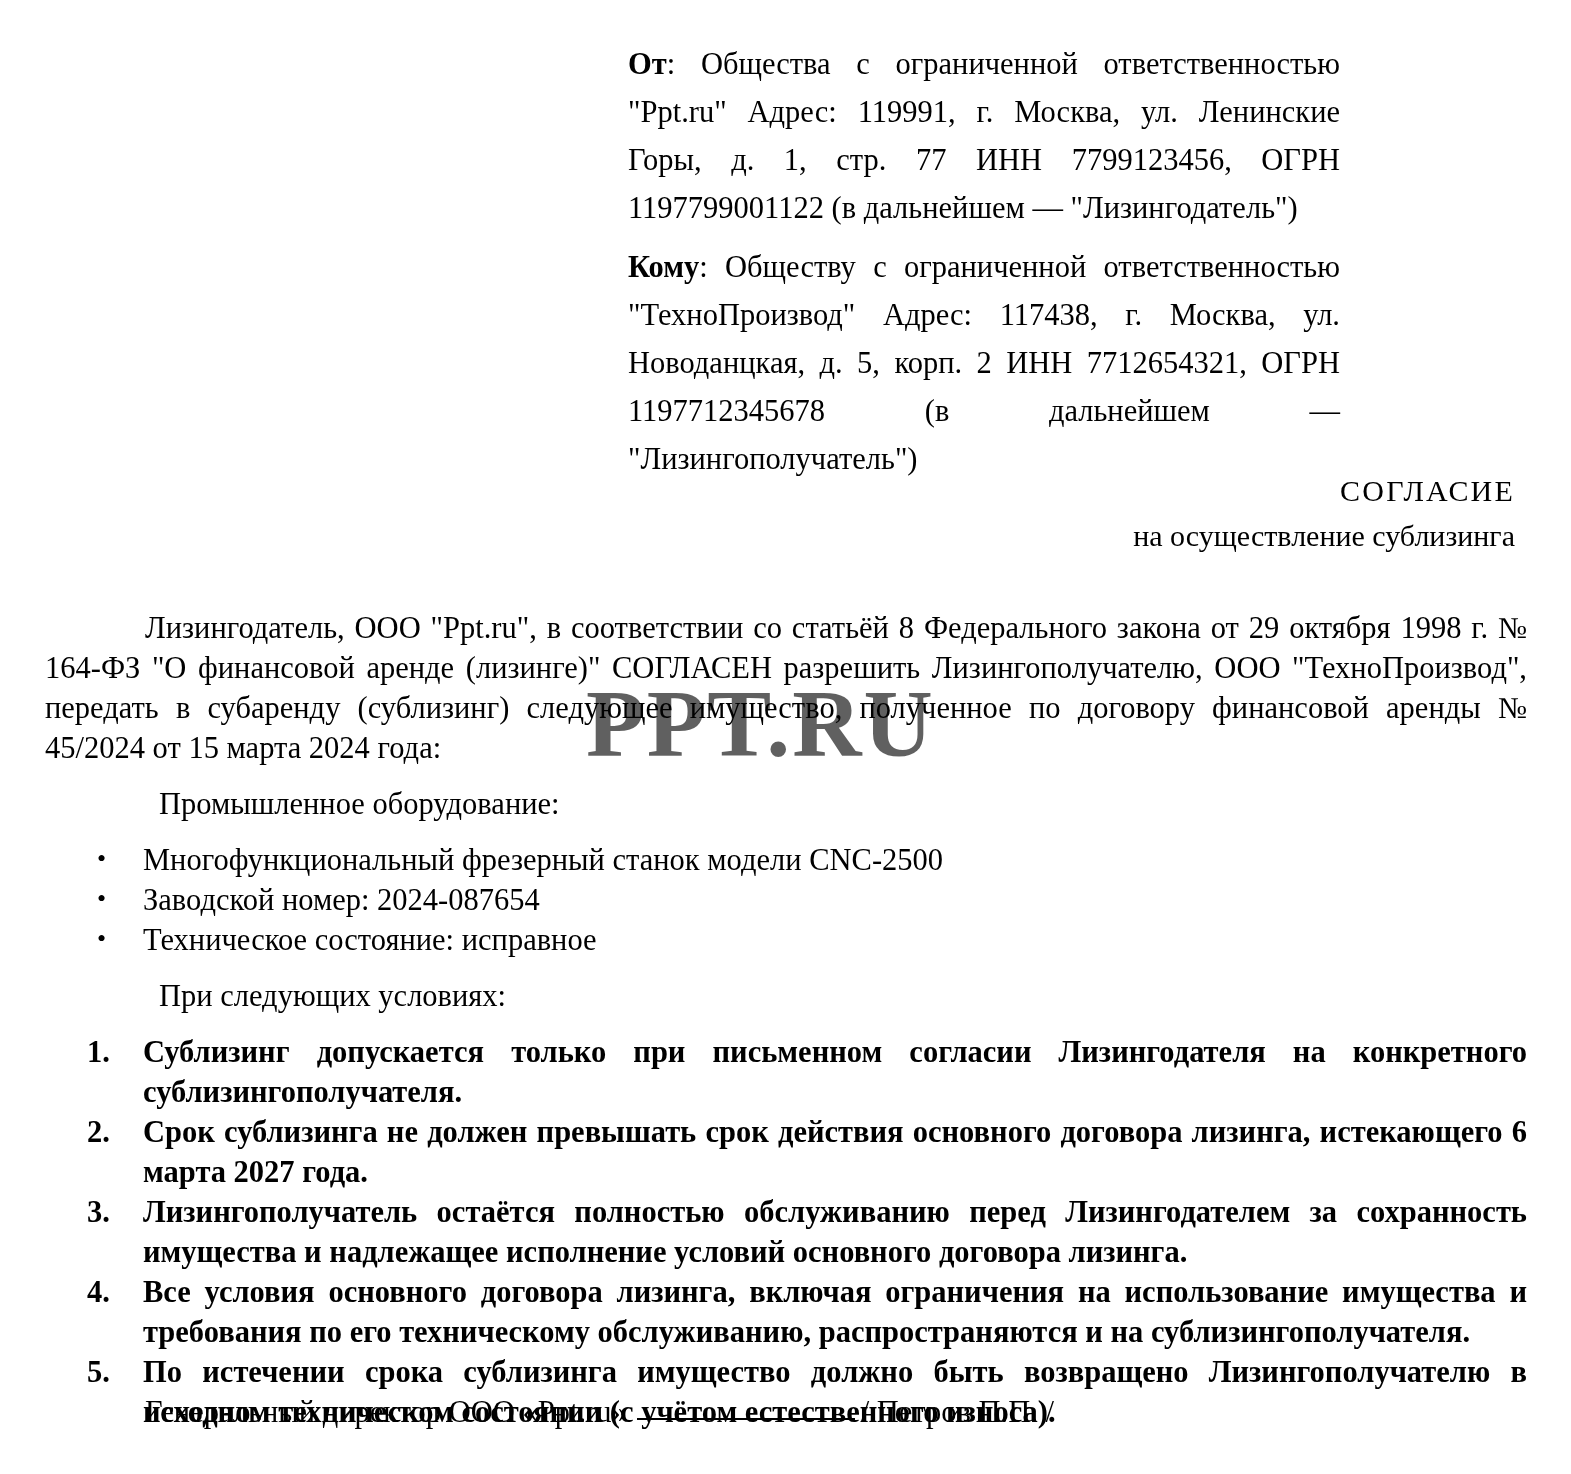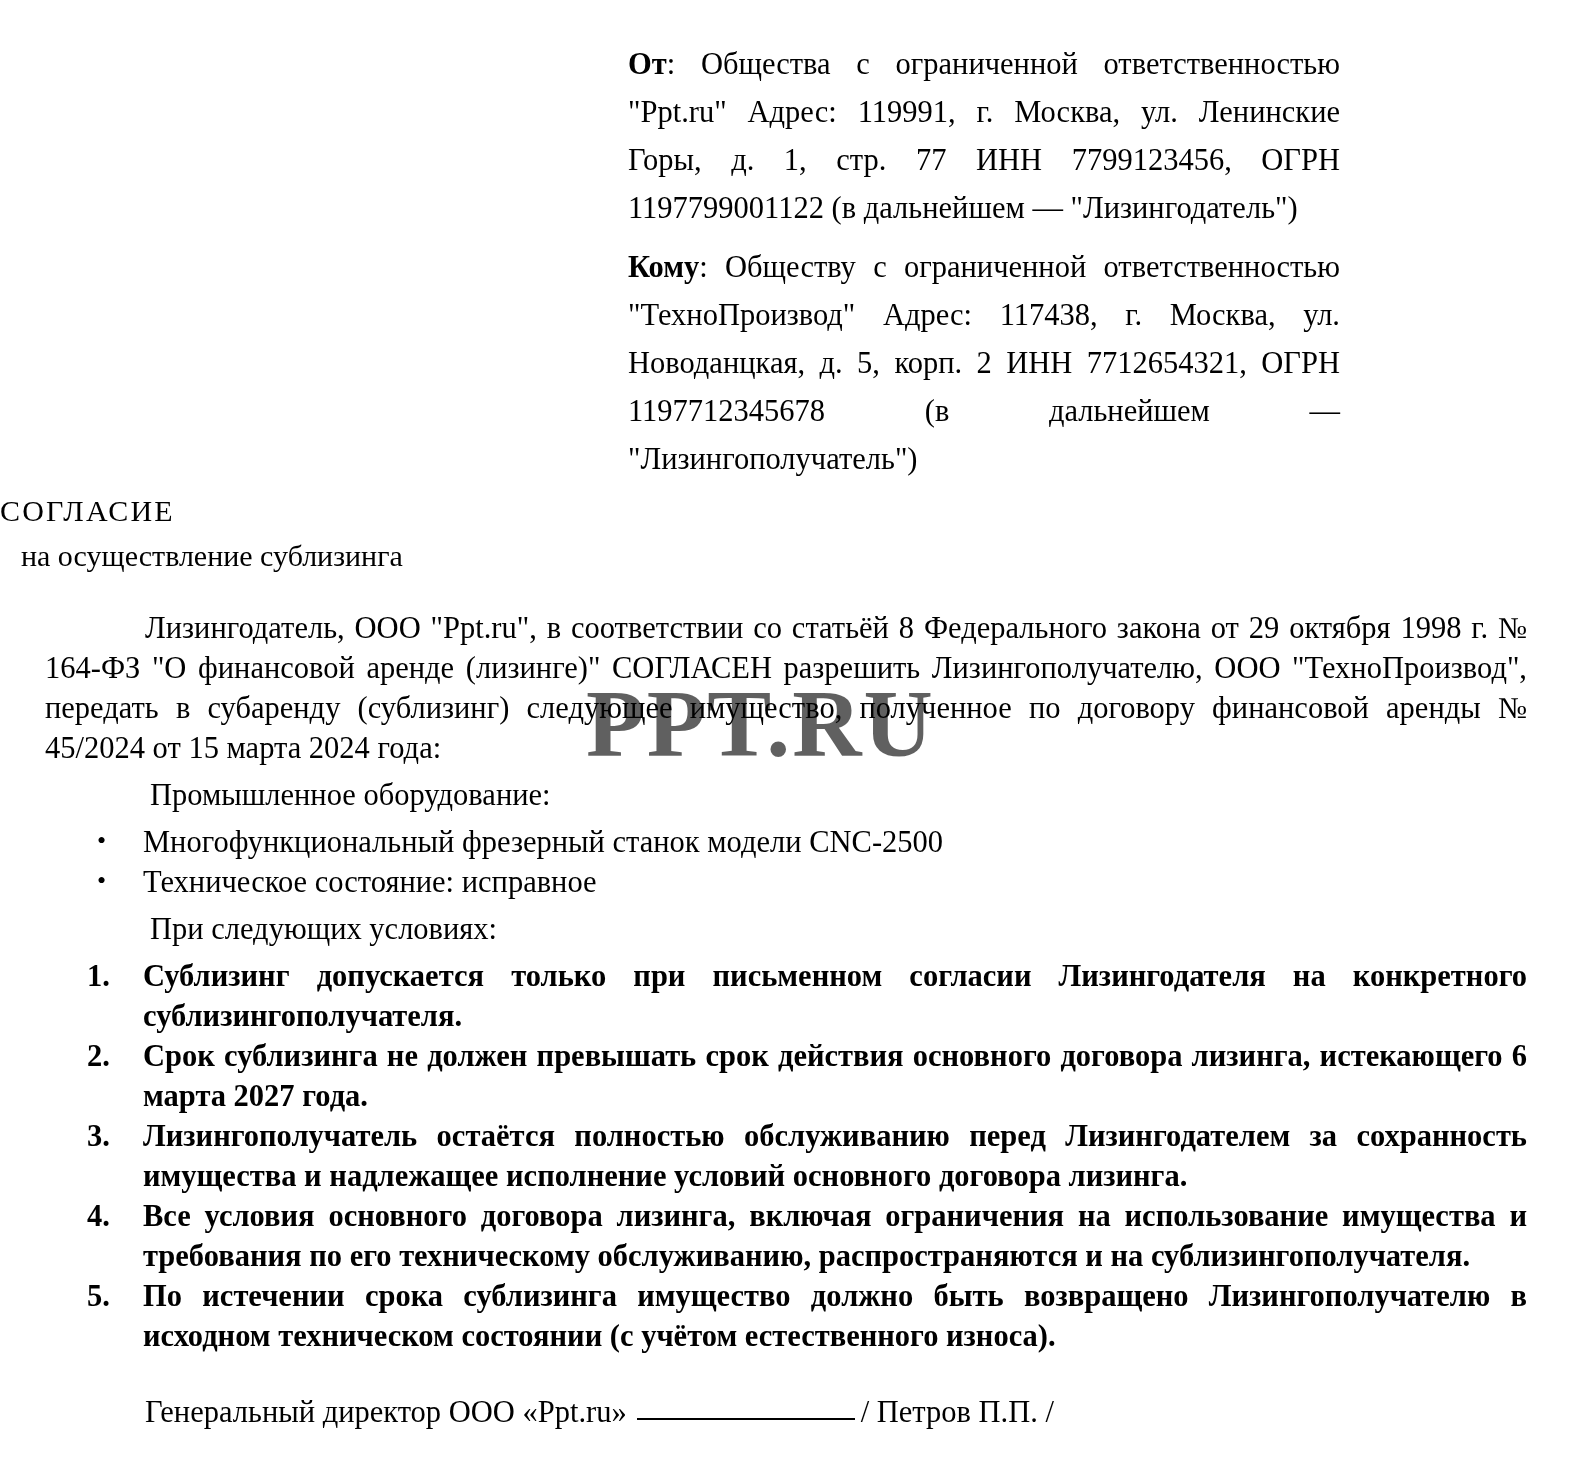--- a/index.html
+++ b/index.html
@@ -52,23 +52,23 @@
   }
   .header-block.from { top: 40px; }
   .header-block.to   { top: 243px; }
   .header-block .lbl { font-weight: bold; }
   .header-block .tail { text-align-last: left; }
 
   
   .title-wrap {
     position: absolute;
     left: 0;
-    top: 494px;
+    top: 474px;
     width: 1515px;
-    text-align: left;
+    text-align: right;
     z-index: 2;
   }
   .doc-title {
     font-size: 30px;
     letter-spacing: 2.2px;
     font-weight: normal;
     margin: 0;
   }
   .doc-subtitle {
     font-size: 30px;
@@ -88,21 +88,21 @@
   .para {
     margin: 0;
     font-size: 30.5px;
     line-height: 40px;
     text-align: justify;
     text-indent: 100px;
     hyphens: none;
   }
 
   .sub-head {
-    margin: 7px;
+    margin: 16px;
     padding-left: 98px;
     font-size: 30.5px;
     line-height: 40px;
   }
 
   ul.bullets {
     margin: 0;
     padding: 0;
     list-style: none;
   }
@@ -185,20 +185,21 @@
   </div>
 
   <div class="body-wrap">
 
     <p class="para">Лизингодатель, ООО "Ppt.ru", в соответствии со статьёй 8 Федерального закона от 29 октября 1998 г. № 164-ФЗ "О финансовой аренде (лизинге)" СОГЛАСЕН  разрешить Лизингополучателю, ООО "ТехноПроизвод", передать в субаренду (сублизинг) следующее имущество, полученное по договору финансовой аренды № 45/2024 от 15 марта 2024 года:</p>
 
     <div class="sub-head">Промышленное оборудование:</div>
 
     <ul class="bullets">
       <li>Многофункциональный фрезерный станок модели CNC-2500</li>
+      <li>Заводской номер: 2024-087654</li>
       <li>Техническое состояние: исправное</li>
     </ul>
 
     <div class="sub-head">При следующих условиях:</div>
 
     <ol class="conditions">
       <li>Сублизинг допускается только при письменном согласии Лизингодателя на конкретного сублизингополучателя.</li>
       <li>Срок сублизинга не должен превышать срок действия основного договора лизинга, истекающего 6 марта 2027 года.</li>
       <li>Лизингополучатель остаётся полностью обслуживанию перед Лизингодателем за сохранность имущества и надлежащее исполнение условий основного договора лизинга.</li>
       <li>Все условия основного договора лизинга, включая ограничения на использование имущества и требования по его техническому обслуживанию, распространяются и на сублизингополучателя.</li>

